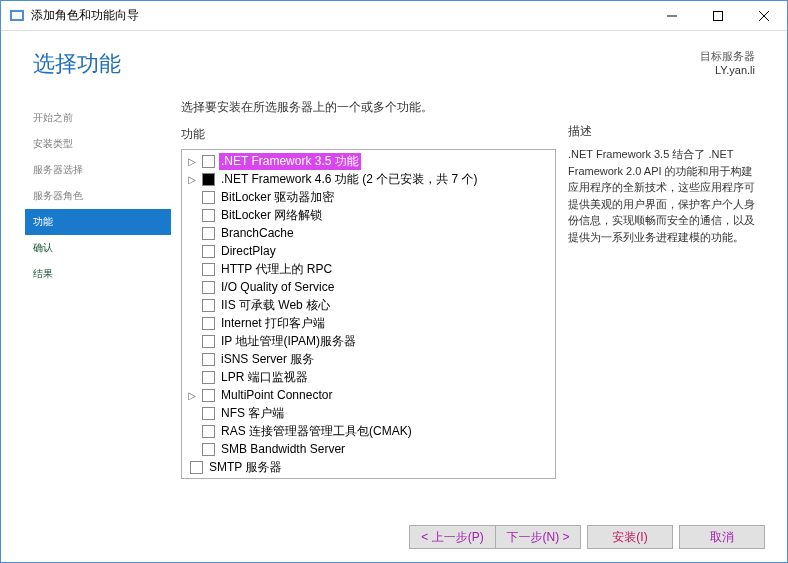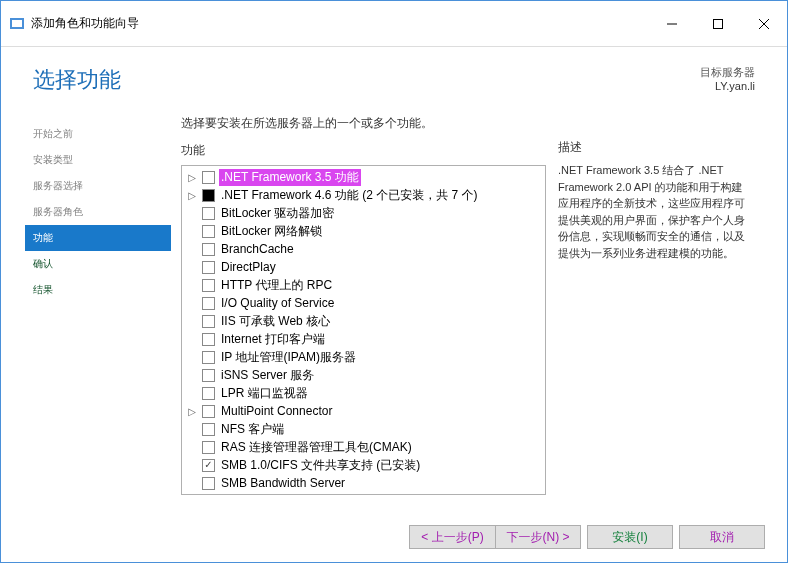--- a/index.html
+++ b/index.html
@@ -1,50 +1,50 @@
 <!DOCTYPE html>
 <html><head>
 <meta charset="utf-8">
 <style>
   * { box-sizing: border-box; margin: 0; padding: 0; }
   body { font-family: "Microsoft YaHei", "Segoe UI", sans-serif; font-size: 12px; background: #fff; }
   .window { width: 788px; height: 563px; border: 1px solid #4a90d9; display: flex; flex-direction: column; background: #fff; }
-  .titlebar { height: 46px; display: flex; align-items: center; padding: 0 0 0 8px; border-bottom: 1px solid #ddd; }
+  .titlebar { height: 30px; display: flex; align-items: center; padding: 0 0 0 8px; border-bottom: 1px solid #ddd; }
   .titlebar-icon { width: 16px; height: 16px; margin-right: 6px; }
   .titlebar-text { flex: 1; font-size: 12px; color: #000; }
   .winbtn { width: 46px; height: 30px; display: flex; align-items: center; justify-content: center; color: #333; }
   .winbtn svg { width: 10px; height: 10px; }
   .header { display: flex; align-items: flex-start; padding: 18px 32px 8px 32px; }
   .header-title { font-size: 22px; color: #1e6fb8; font-weight: 400; flex: 1; }
   .header-right { text-align: right; font-size: 11px; color: #555; }
   .header-right .srvlbl { color: #555; }
   .header-right .srvname { color: #333; }
   .body { flex: 1; display: flex; padding: 0 0 0 0; overflow: hidden; }
   .steps { width: 170px; padding: 18px 0 0 32px; }
   .steps li { list-style: none; font-size: 10px; color: #808080; padding: 6px 0 6px 8px; cursor: pointer; margin-left: -8px; }
   .steps li.sel { background: #1979ca; color: #fff; padding-right: 40px; }
   .steps li.dim { color: #14532d; }
-  .main { flex: 1; display: flex; padding: 12px 34px 0 10px; gap: 12px; overflow: hidden; }
+  .main { flex: 1; display: flex; padding: 12px 24px 0 10px; gap: 12px; overflow: hidden; }
   .col-left { flex: 1; display: flex; flex-direction: column; min-width: 0; }
   .col-right { width: 195px; }
   .instr { font-size: 12px; color: #333; margin-bottom: 10px; }
   .section-label { font-size: 12px; color: #333; margin-bottom: 6px; }
   .treebox { border: 1px solid #b0b0b0; height: 330px; overflow-y: scroll; background: #fff; position: relative; padding: 2px 0; }
   .trow { display: flex; align-items: center; height: 18px; padding-left: 4px; font-size: 12px; color: #000; white-space: nowrap; }
   .expander { width: 12px; text-align: center; color: #666; font-size: 10px; }
   .expander.empty { visibility: hidden; }
   .chk { width: 13px; height: 13px; border: 1px solid #888; margin: 0 4px 0 4px; background: #fff; display: inline-flex; align-items: center; justify-content: center; }
   .chk.filled { background: #000; }
   .chk.checked::after { content: "✓"; font-size: 10px; color: #444; line-height: 1; }
   .tlabel { padding: 0 2px; }
   .tlabel.sel { background: #d946ef; color: #fff; }
   .desc { font-size: 11px; color: #333; line-height: 1.5; }
   .footer { height: 50px; display: flex; align-items: center; justify-content: flex-end; padding: 0 22px; gap: 6px; border-top: 0; }
   .btn { min-width: 86px; height: 24px; font-size: 12px; border: 1px solid #adadad; background: #e1e1e1; color: #a21caf; padding: 0 10px; cursor: pointer; }
-  .btn[disabled] { color: #15803d; cursor: default; text-align: center; }
+  .btn[disabled] { color: #be185d; cursor: default; text-align: center; }
   .btn-pair { display: inline-flex; }
   .btn-pair .btn:first-child { border-right: none; }
   ::-webkit-scrollbar { width: 17px; background: #f0f0f0; }
   ::-webkit-scrollbar-thumb { background: #c1c1c1; }
 </style>
 </head>
 <body>
 
 <div class="window">
 
@@ -173,25 +173,20 @@
               <span class="chk "></span>
               <span class="tlabel">NFS 客户端</span>
             </div>
             <div class="trow">
               <span class="expander empty">▷</span>
               <span class="chk "></span>
               <span class="tlabel">RAS 连接管理器管理工具包(CMAK)</span>
             </div>
             <div class="trow">
               <span class="expander empty">▷</span>
-              <span class="chk checked"></span>
-              <span class="tlabel">SMB 1.0/CIFS 文件共享支持 (已安装)</span>
-            </div>
-            <div class="trow">
-              <span class="expander empty">▷</span>
               <span class="chk "></span>
               <span class="tlabel">SMB Bandwidth Server</span>
             </div>
             <div class="trow">
               <span class="chk "></span>
               <span class="tlabel">SMTP 服务器</span>
             </div>
           </div>
       </div>
       <div class="col-right">

